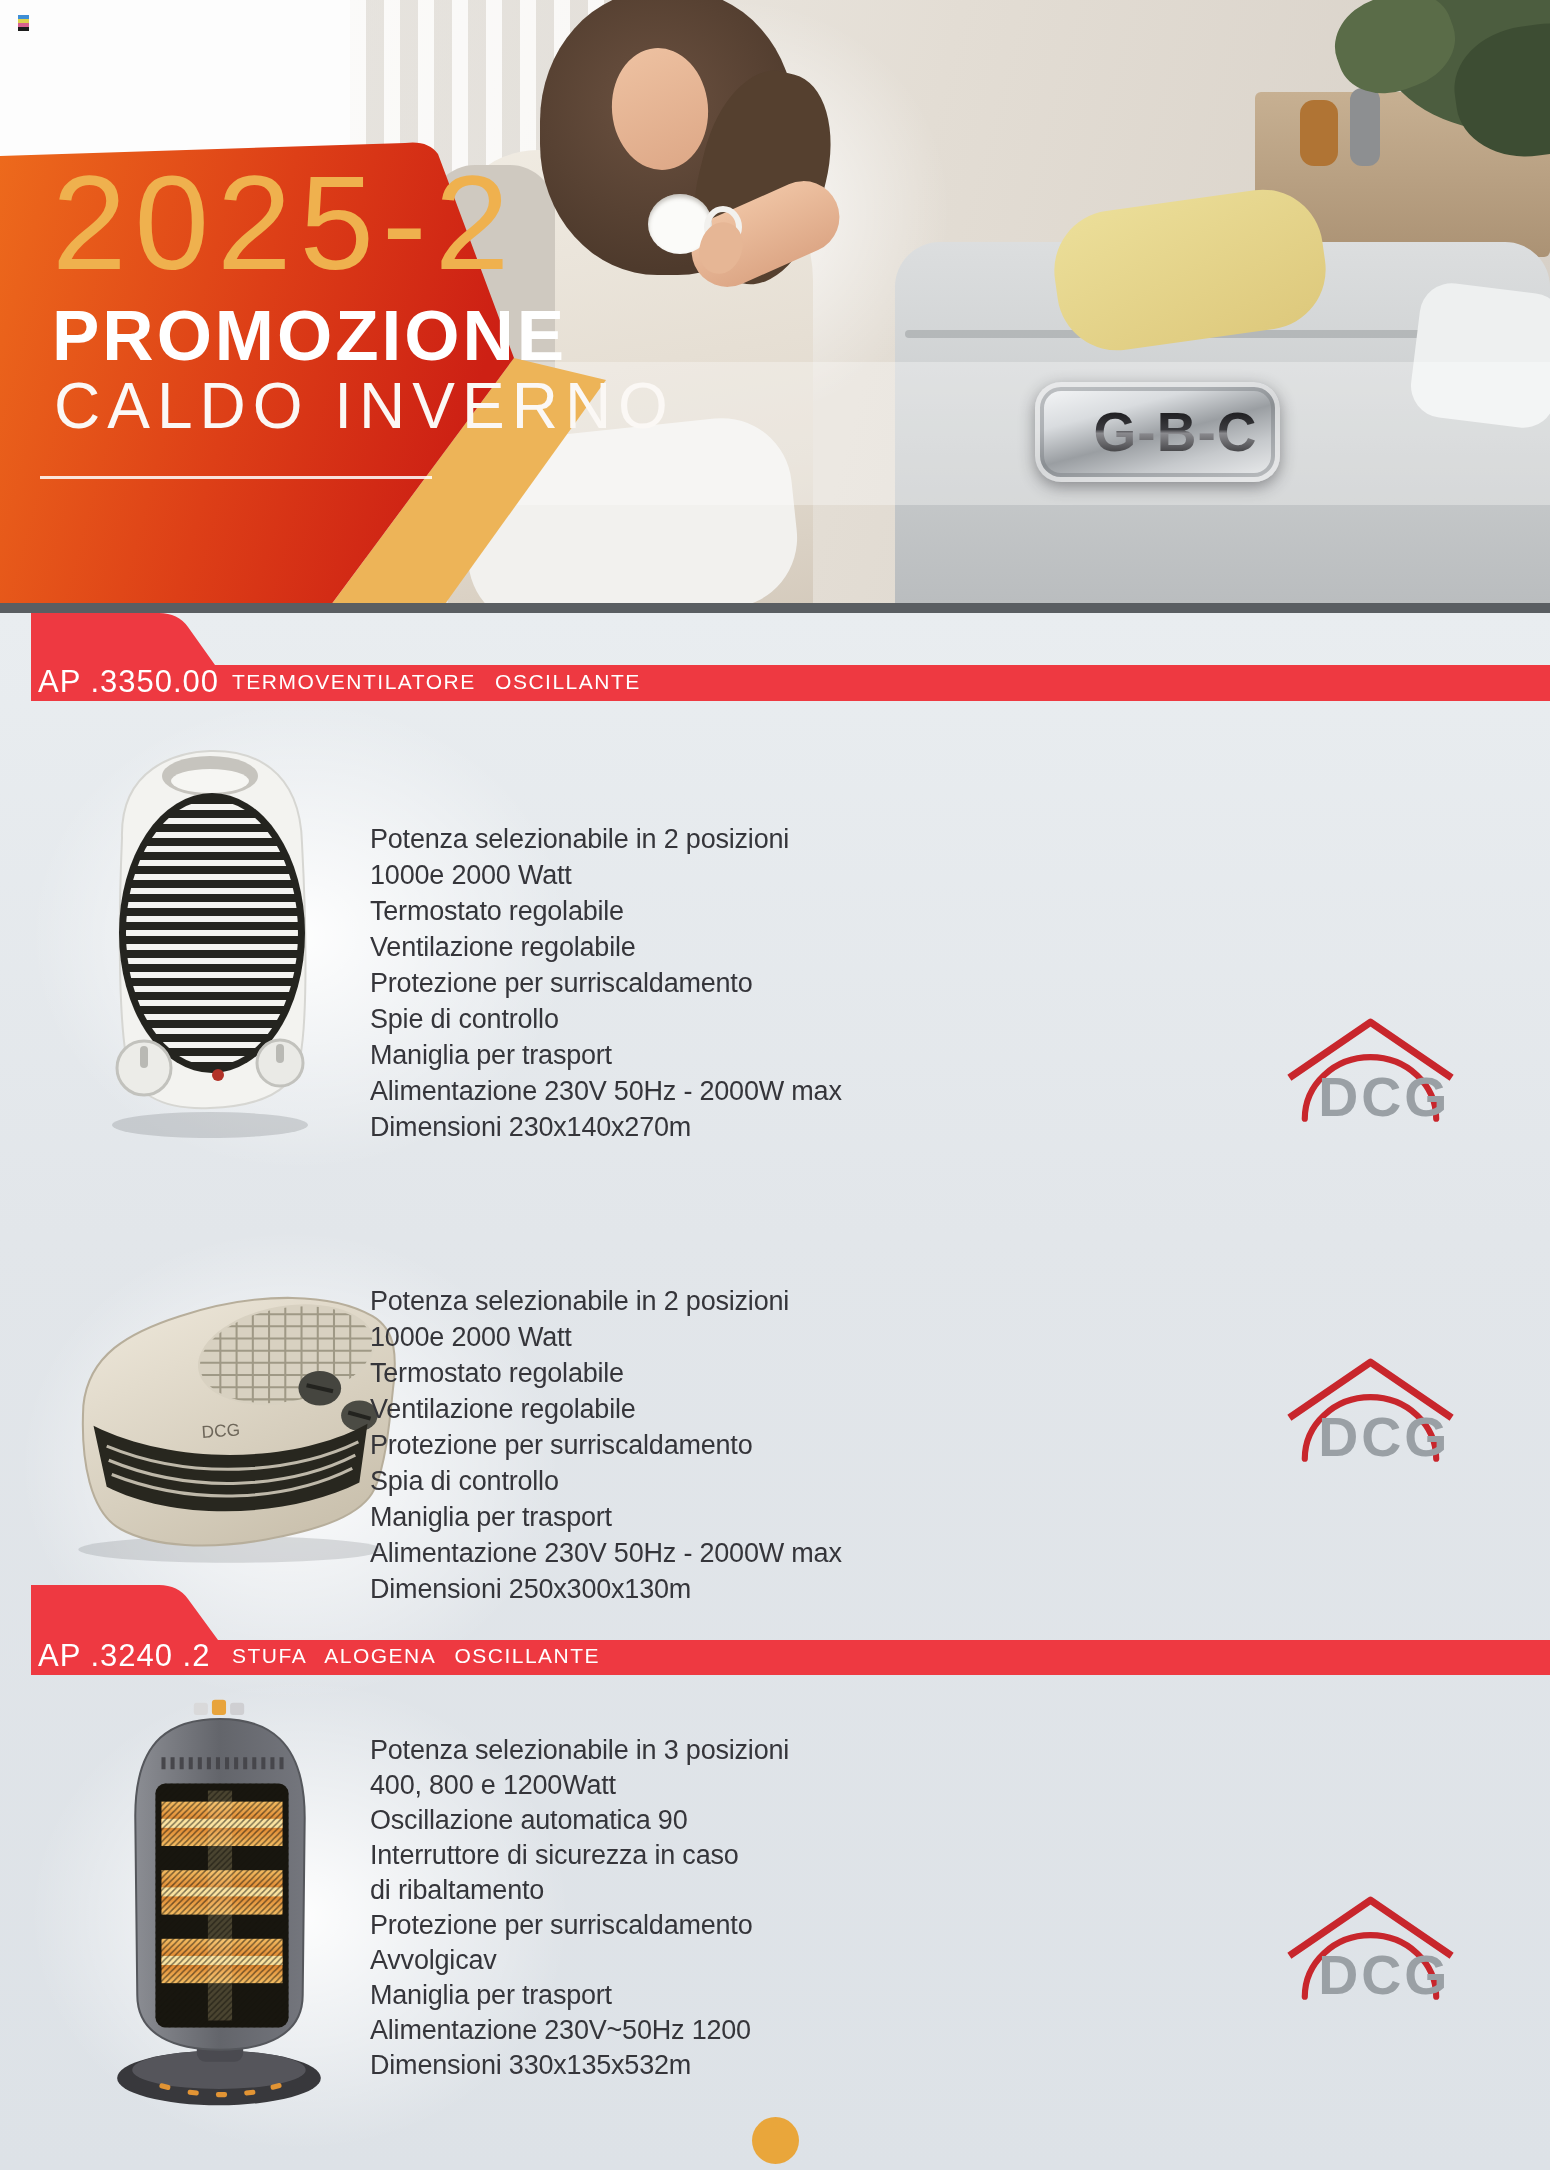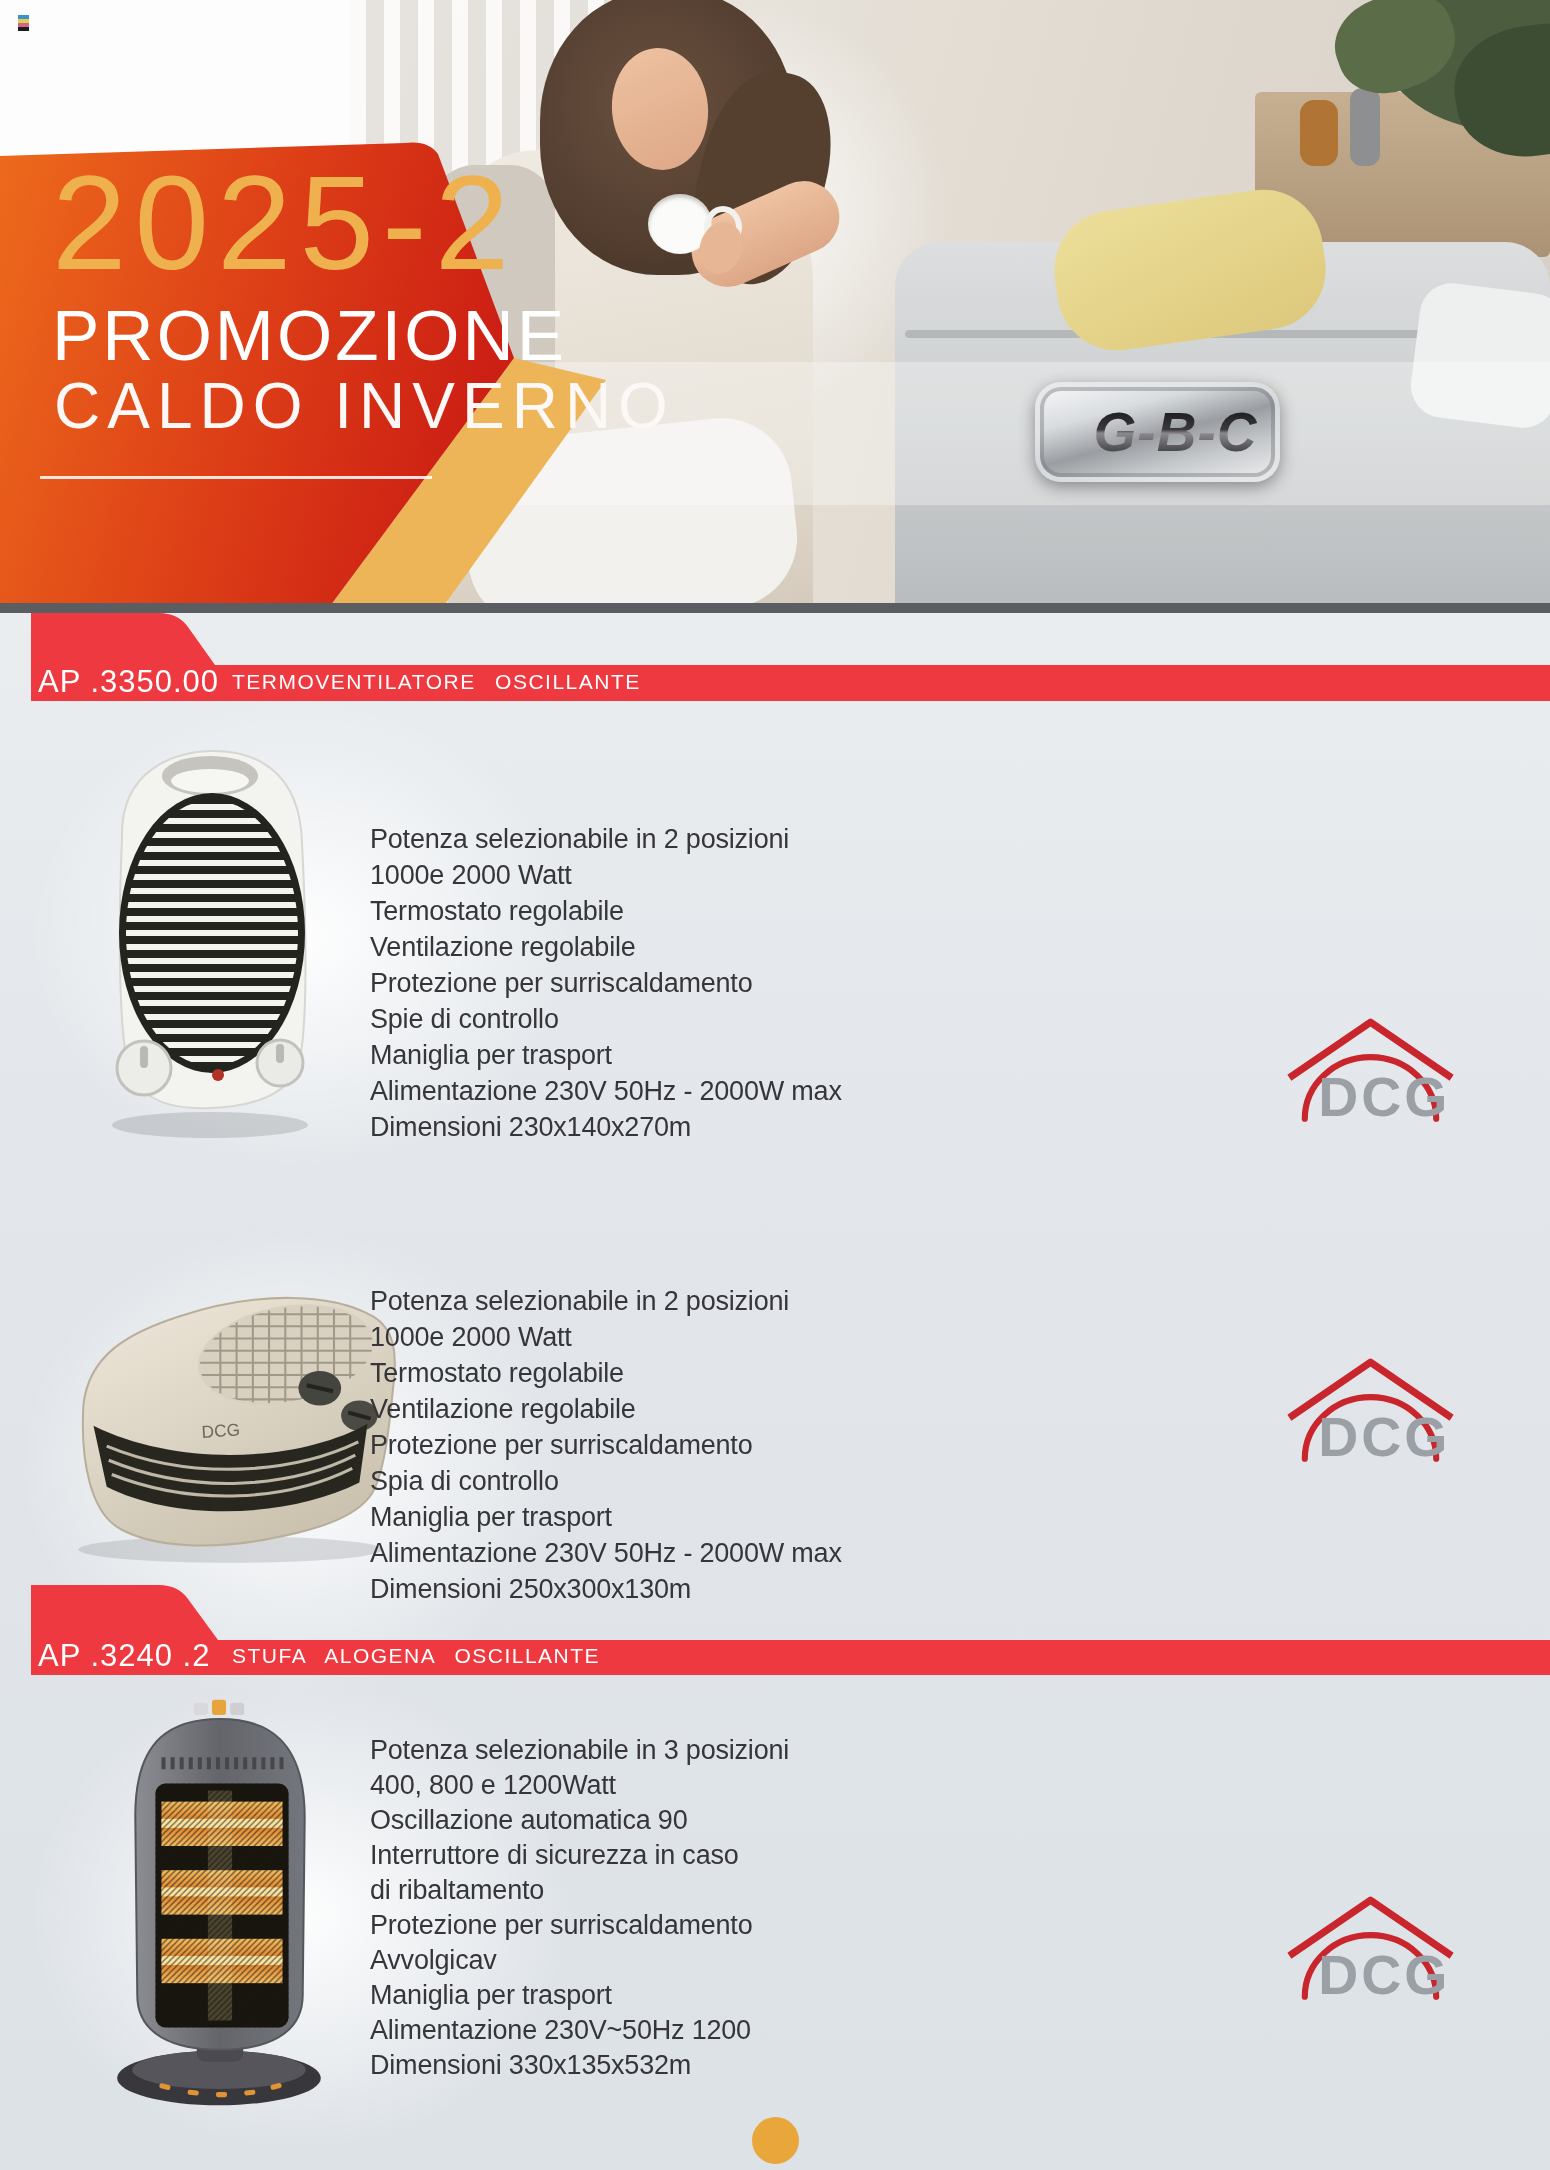--- a/index.html
+++ b/index.html
@@ -46,30 +46,30 @@
   .hero-band{left:0;top:362px;width:1550px;height:143px;background:rgba(255,255,255,.32);}
   .hero-bottom-line{left:0;top:603px;width:1550px;height:10px;background:#5a5e62;z-index:40;}
 
   
   .print-mark{left:18px;top:15px;z-index:50;}
   .print-mark div{width:11px;height:4px;}
 
   
   .banner-svg{left:0;top:140px;z-index:30;}
   .banner-year{left:52px;top:156px;font-size:134px;font-weight:400;letter-spacing:8px;color:#efb14e;z-index:35;line-height:1;}
-  .banner-t1{left:52px;top:300px;font-size:71px;font-weight:400;letter-spacing:3px;color:#ffffff;z-index:35;line-height:1;}
+  .banner-t1{left:52px;top:300px;font-size:71px;font-weight:700;letter-spacing:3px;color:#ffffff;z-index:35;line-height:1;}
   .banner-t2{left:54px;top:374px;font-size:64px;font-weight:400;letter-spacing:7px;color:#fbf8f5;z-index:35;line-height:1;}
   .banner-underline{left:40px;top:476px;width:392px;height:3px;background:rgba(255,255,255,.85);z-index:35;}
 
   
   .gbc-badge{left:1035px;top:382px;width:245px;height:100px;border-radius:26px;z-index:36;
       background:linear-gradient(165deg,#fafbfc 0%,#d9dcdf 30%,#9a9ea2 52%,#c6c9cc 72%,#f1f2f3 100%);
       box-shadow:0 5px 16px rgba(40,40,45,.45), inset 0 0 0 5px rgba(255,255,255,.65), inset 0 0 0 9px rgba(120,124,128,.45);
       display:flex;align-items:center;justify-content:center;}
-  .gbc-text{font-size:55px;font-weight:bold;font-style:italic;letter-spacing:1px;
+  .gbc-text{font-size:55px;font-weight:bold;letter-spacing:1px;
       background:linear-gradient(180deg,#0c0c0e 0%,#3a3a3e 46%,#8a8a8e 52%,#1a1a1c 100%);
       -webkit-background-clip:text;background-clip:text;color:transparent;
       text-shadow:0 0 0 rgba(0,0,0,0);margin-left:36px;}
 
   
   .content{left:0;top:613px;width:1550px;height:1557px;
       background:linear-gradient(180deg,#e9edf0 0%,#e2e6ea 40%,#dde2e7 100%);}
   .glow{width:540px;height:470px;border-radius:50%;
       background:radial-gradient(closest-side,rgba(255,255,255,.95),rgba(255,255,255,0));}
 

